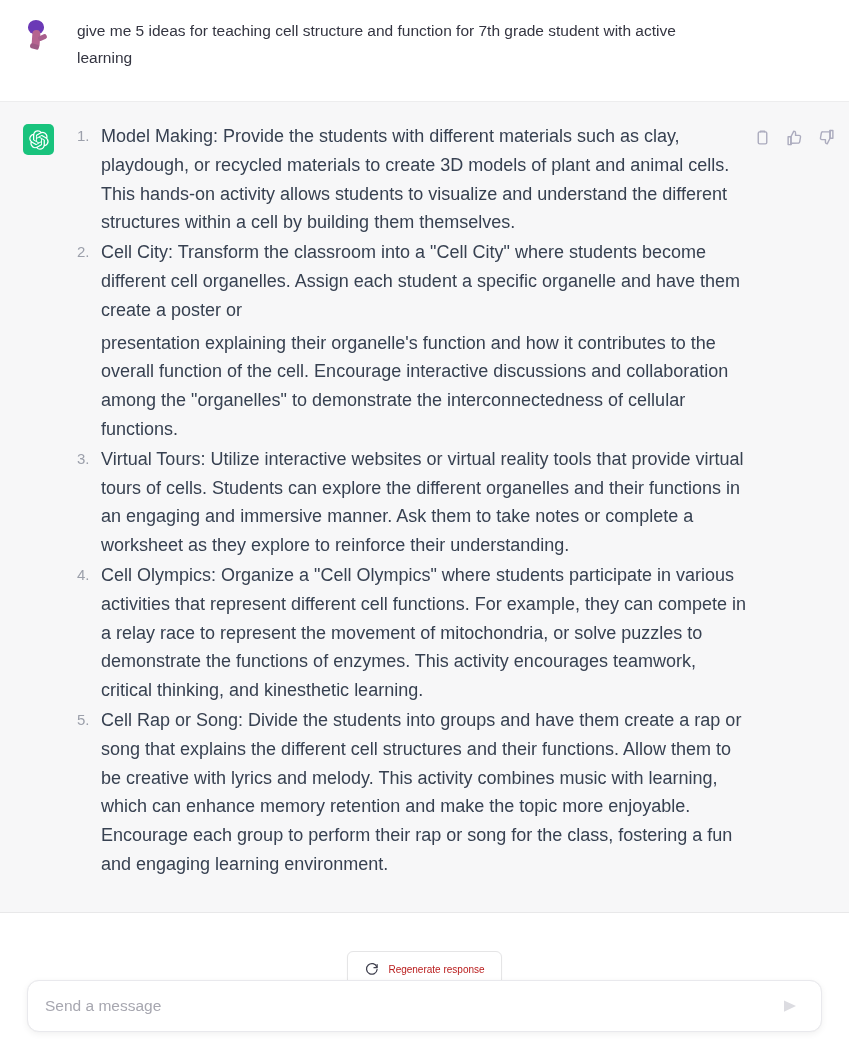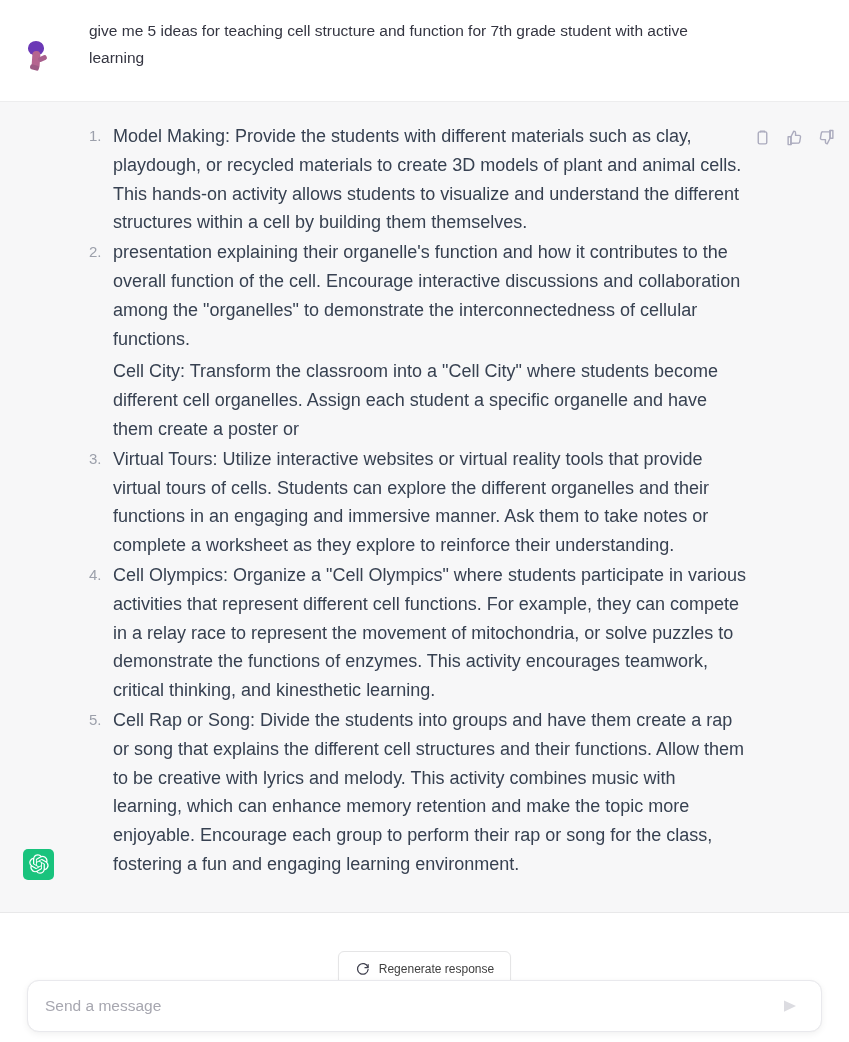--- a/index.html
+++ b/index.html
@@ -16,23 +16,22 @@
     position: relative;
   }
 
   
   .conversation {
     width: 849px;
   }
 
   .msg-row {
     display: flex;
-    align-items: flex-end;
+    align-items: flex-start;
     box-sizing: border-box;
-    gap: 12px;
   }
   .msg-row.user {
     background: #ffffff;
     padding: 17px 0 30px 0;
     min-height: 100px;
   }
   .msg-row.assistant {
     background: #f7f7f8;
     border-top: 1px solid #ededee;
     border-bottom: 1px solid #e8e8e9;
@@ -194,22 +193,22 @@
     margin-top: 38px;
   }
   .regen-btn {
     display: inline-flex;
     align-items: center;
     gap: 9px;
     background: #ffffff;
     border: 1px solid #e5e5e6;
     border-radius: 6px;
     padding: 10px 16px;
-    font-size: 12px;
-    color: #404040;
+    font-size: 10px;
+    color: #b91c1c;
     cursor: pointer;
     box-shadow: 0 1px 2px rgba(0,0,0,0.04);
     font-family: "Liberation Sans", sans-serif;
   }
   .regen-btn svg { display: block; color: #40414f; }
 
   
   .composer-wrap {
     position: absolute;
     left: 0;
@@ -285,22 +284,22 @@
         </svg>
       </div>
     </div>
 
     <div class="msg-body">
       <ol class="answer-list">
         <li>
           <p>Model Making: Provide the students with different materials such as clay, playdough, or recycled materials to create 3D models of plant and animal cells. This hands-on activity allows students to visualize and understand the different structures within a cell by building them themselves.</p>
         </li>
         <li>
+          <p>Cell City: Transform the classroom into a "Cell City" where students become different cell organelles. Assign each student a specific organelle and have them create a poster or</p>
           <p>presentation explaining their organelle's function and how it contributes to the overall function of the cell. Encourage interactive discussions and collaboration among the "organelles" to demonstrate the interconnectedness of cellular functions.</p>
-          <p>Cell City: Transform the classroom into a "Cell City" where students become different cell organelles. Assign each student a specific organelle and have them create a poster or</p>
         </li>
         <li>
           <p>Virtual Tours: Utilize interactive websites or virtual reality tools that provide virtual tours of cells. Students can explore the different organelles and their functions in an engaging and immersive manner. Ask them to take notes or complete a worksheet as they explore to reinforce their understanding.</p>
         </li>
         <li>
           <p>Cell Olympics: Organize a "Cell Olympics" where students participate in various activities that represent different cell functions. For example, they can compete in a relay race to represent the movement of mitochondria, or solve puzzles to demonstrate the functions of enzymes. This activity encourages teamwork, critical thinking, and kinesthetic learning.</p>
         </li>
         <li>
           <p>Cell Rap or Song: Divide the students into groups and have them create a rap or song that explains the different cell structures and their functions. Allow them to be creative with lyrics and melody. This activity combines music with learning, which can enhance memory retention and make the topic more enjoyable. Encourage each group to perform their rap or song for the class, fostering a fun and engaging learning environment.</p>
         </li>

